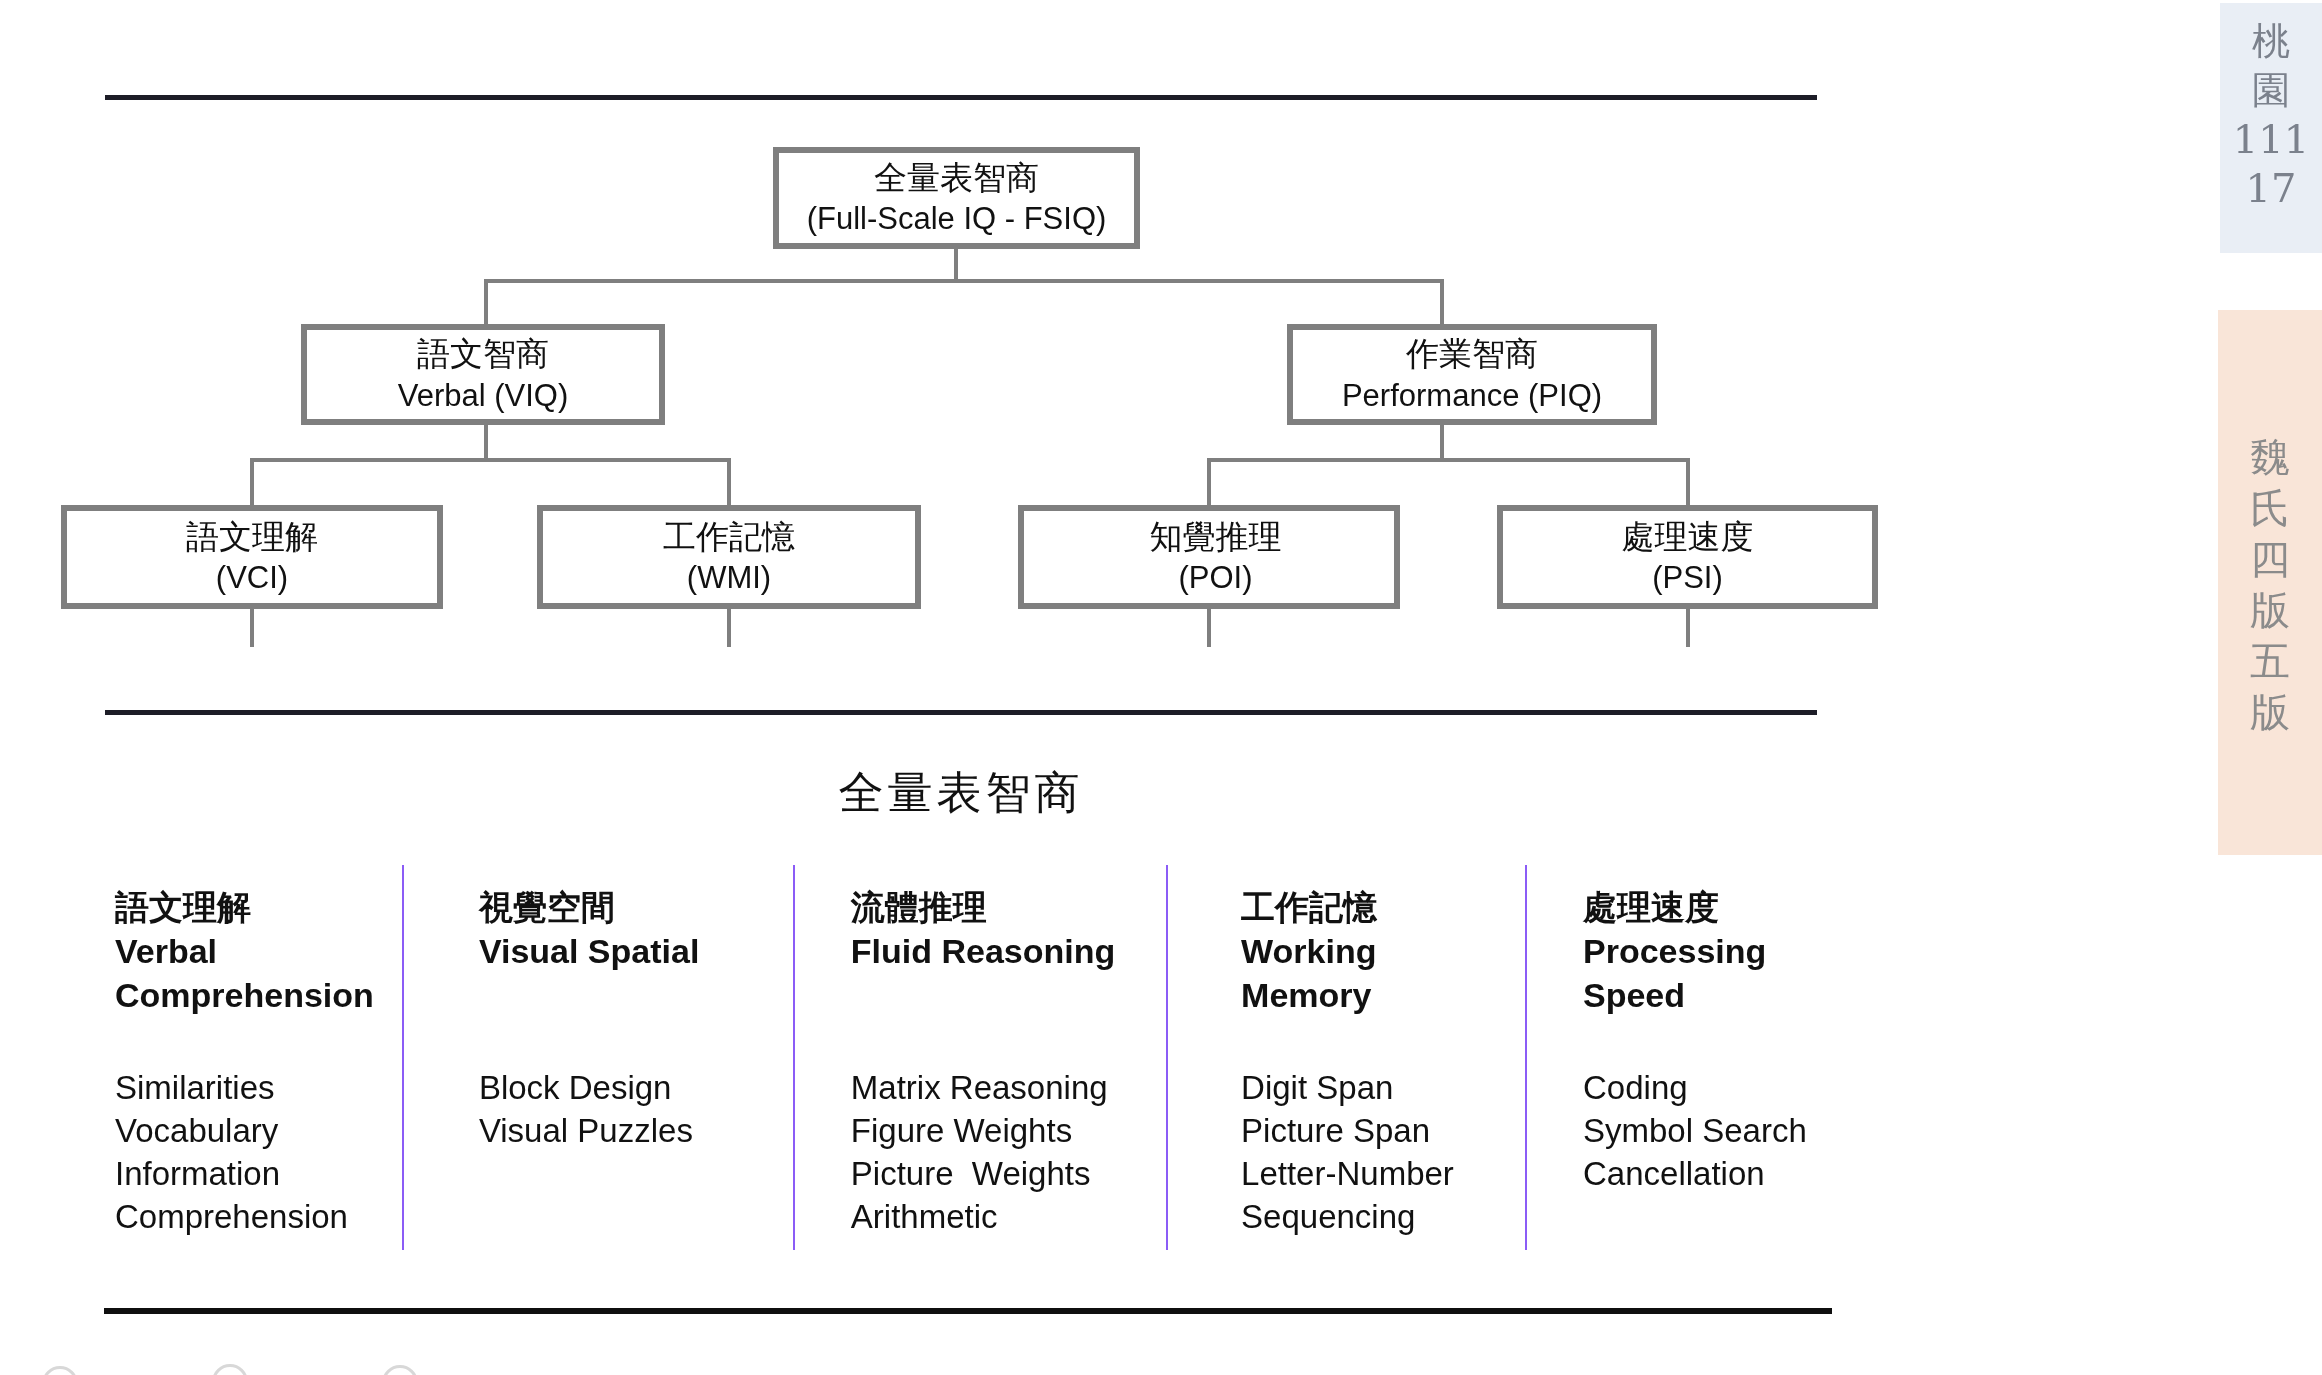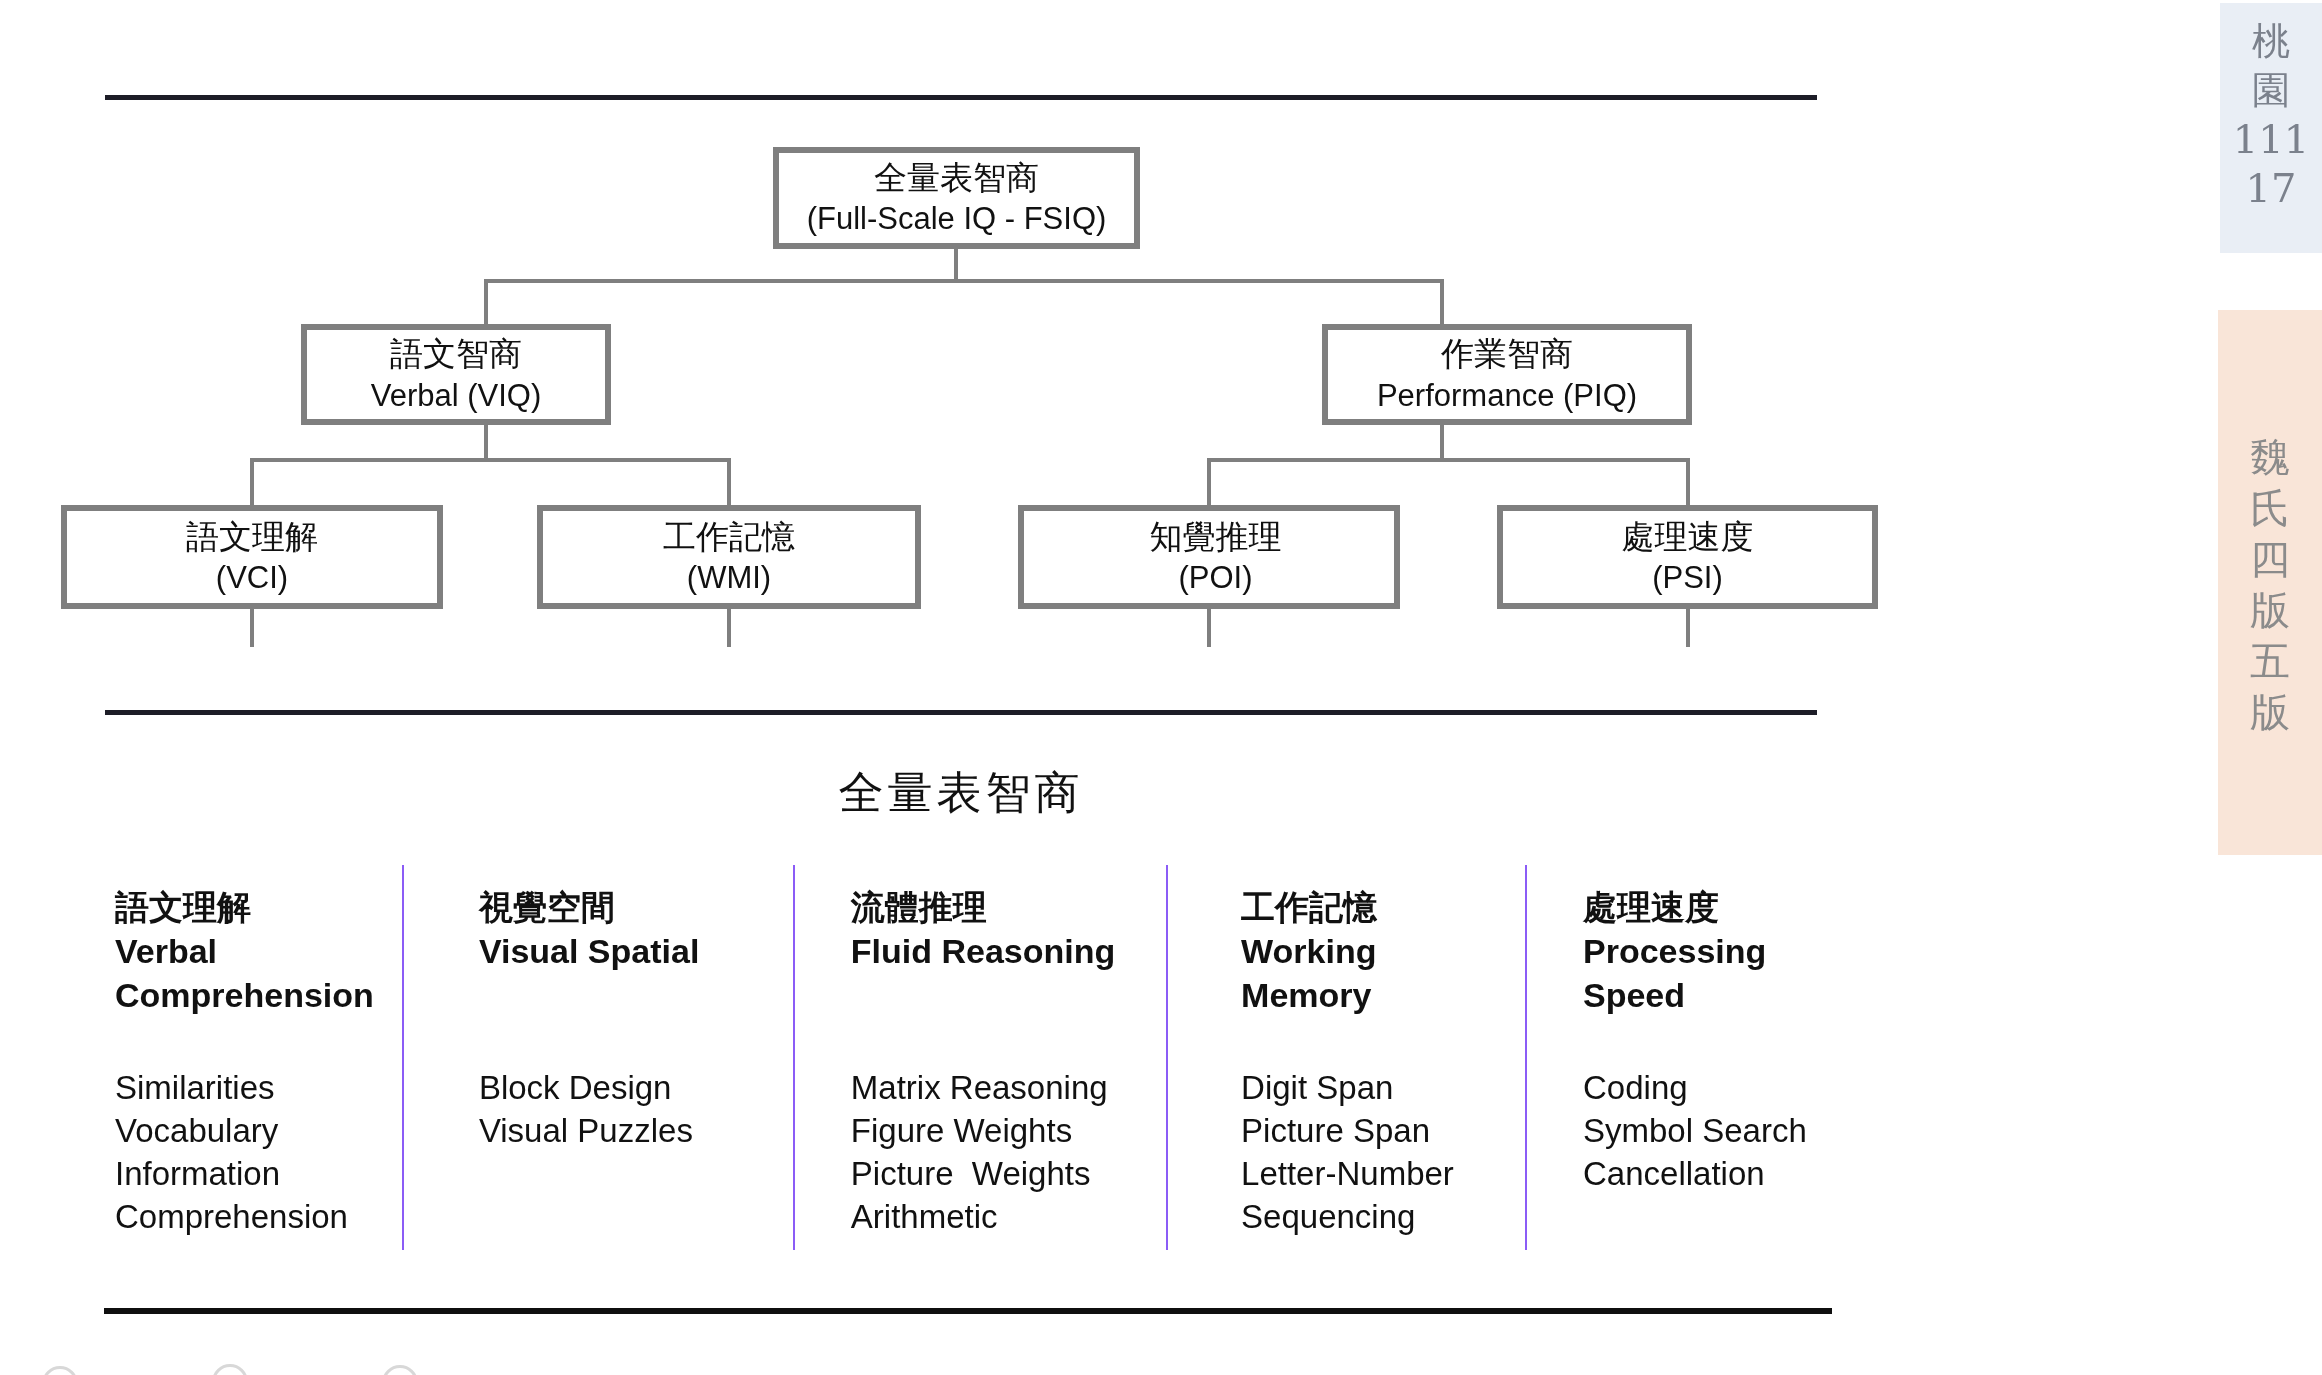--- a/index.html
+++ b/index.html
@@ -84,26 +84,26 @@
 <div class="conn" style="left:250px;top:609px;width:4px;height:38px;"></div>
 <div class="conn" style="left:727px;top:609px;width:4px;height:38px;"></div>
 <div class="conn" style="left:1207px;top:609px;width:4px;height:38px;"></div>
 <div class="conn" style="left:1686px;top:609px;width:4px;height:38px;"></div>
 
 <div class="node" style="left:773px;top:147px;width:367px;height:102px;">
   <div class="zh">全量表智商</div>
   <div class="en">(Full-Scale IQ - FSIQ)</div>
 </div>
 
-<div class="node" style="left:301px;top:324px;width:310px;height:101px;">
+<div class="node" style="left:301px;top:324px;width:364px;height:101px;">
   <div class="zh">語文智商</div>
   <div class="en">Verbal (VIQ)</div>
 </div>
 
-<div class="node" style="left:1322px;top:324px;width:370px;height:101px;">
+<div class="node" style="left:1287px;top:324px;width:370px;height:101px;">
   <div class="zh">作業智商</div>
   <div class="en">Performance (PIQ)</div>
 </div>
 
 <div class="node" style="left:61px;top:505px;width:382px;height:104px;">
   <div class="zh">語文理解</div>
   <div class="en">(VCI)</div>
 </div>
 
 <div class="node" style="left:537px;top:505px;width:384px;height:104px;">

